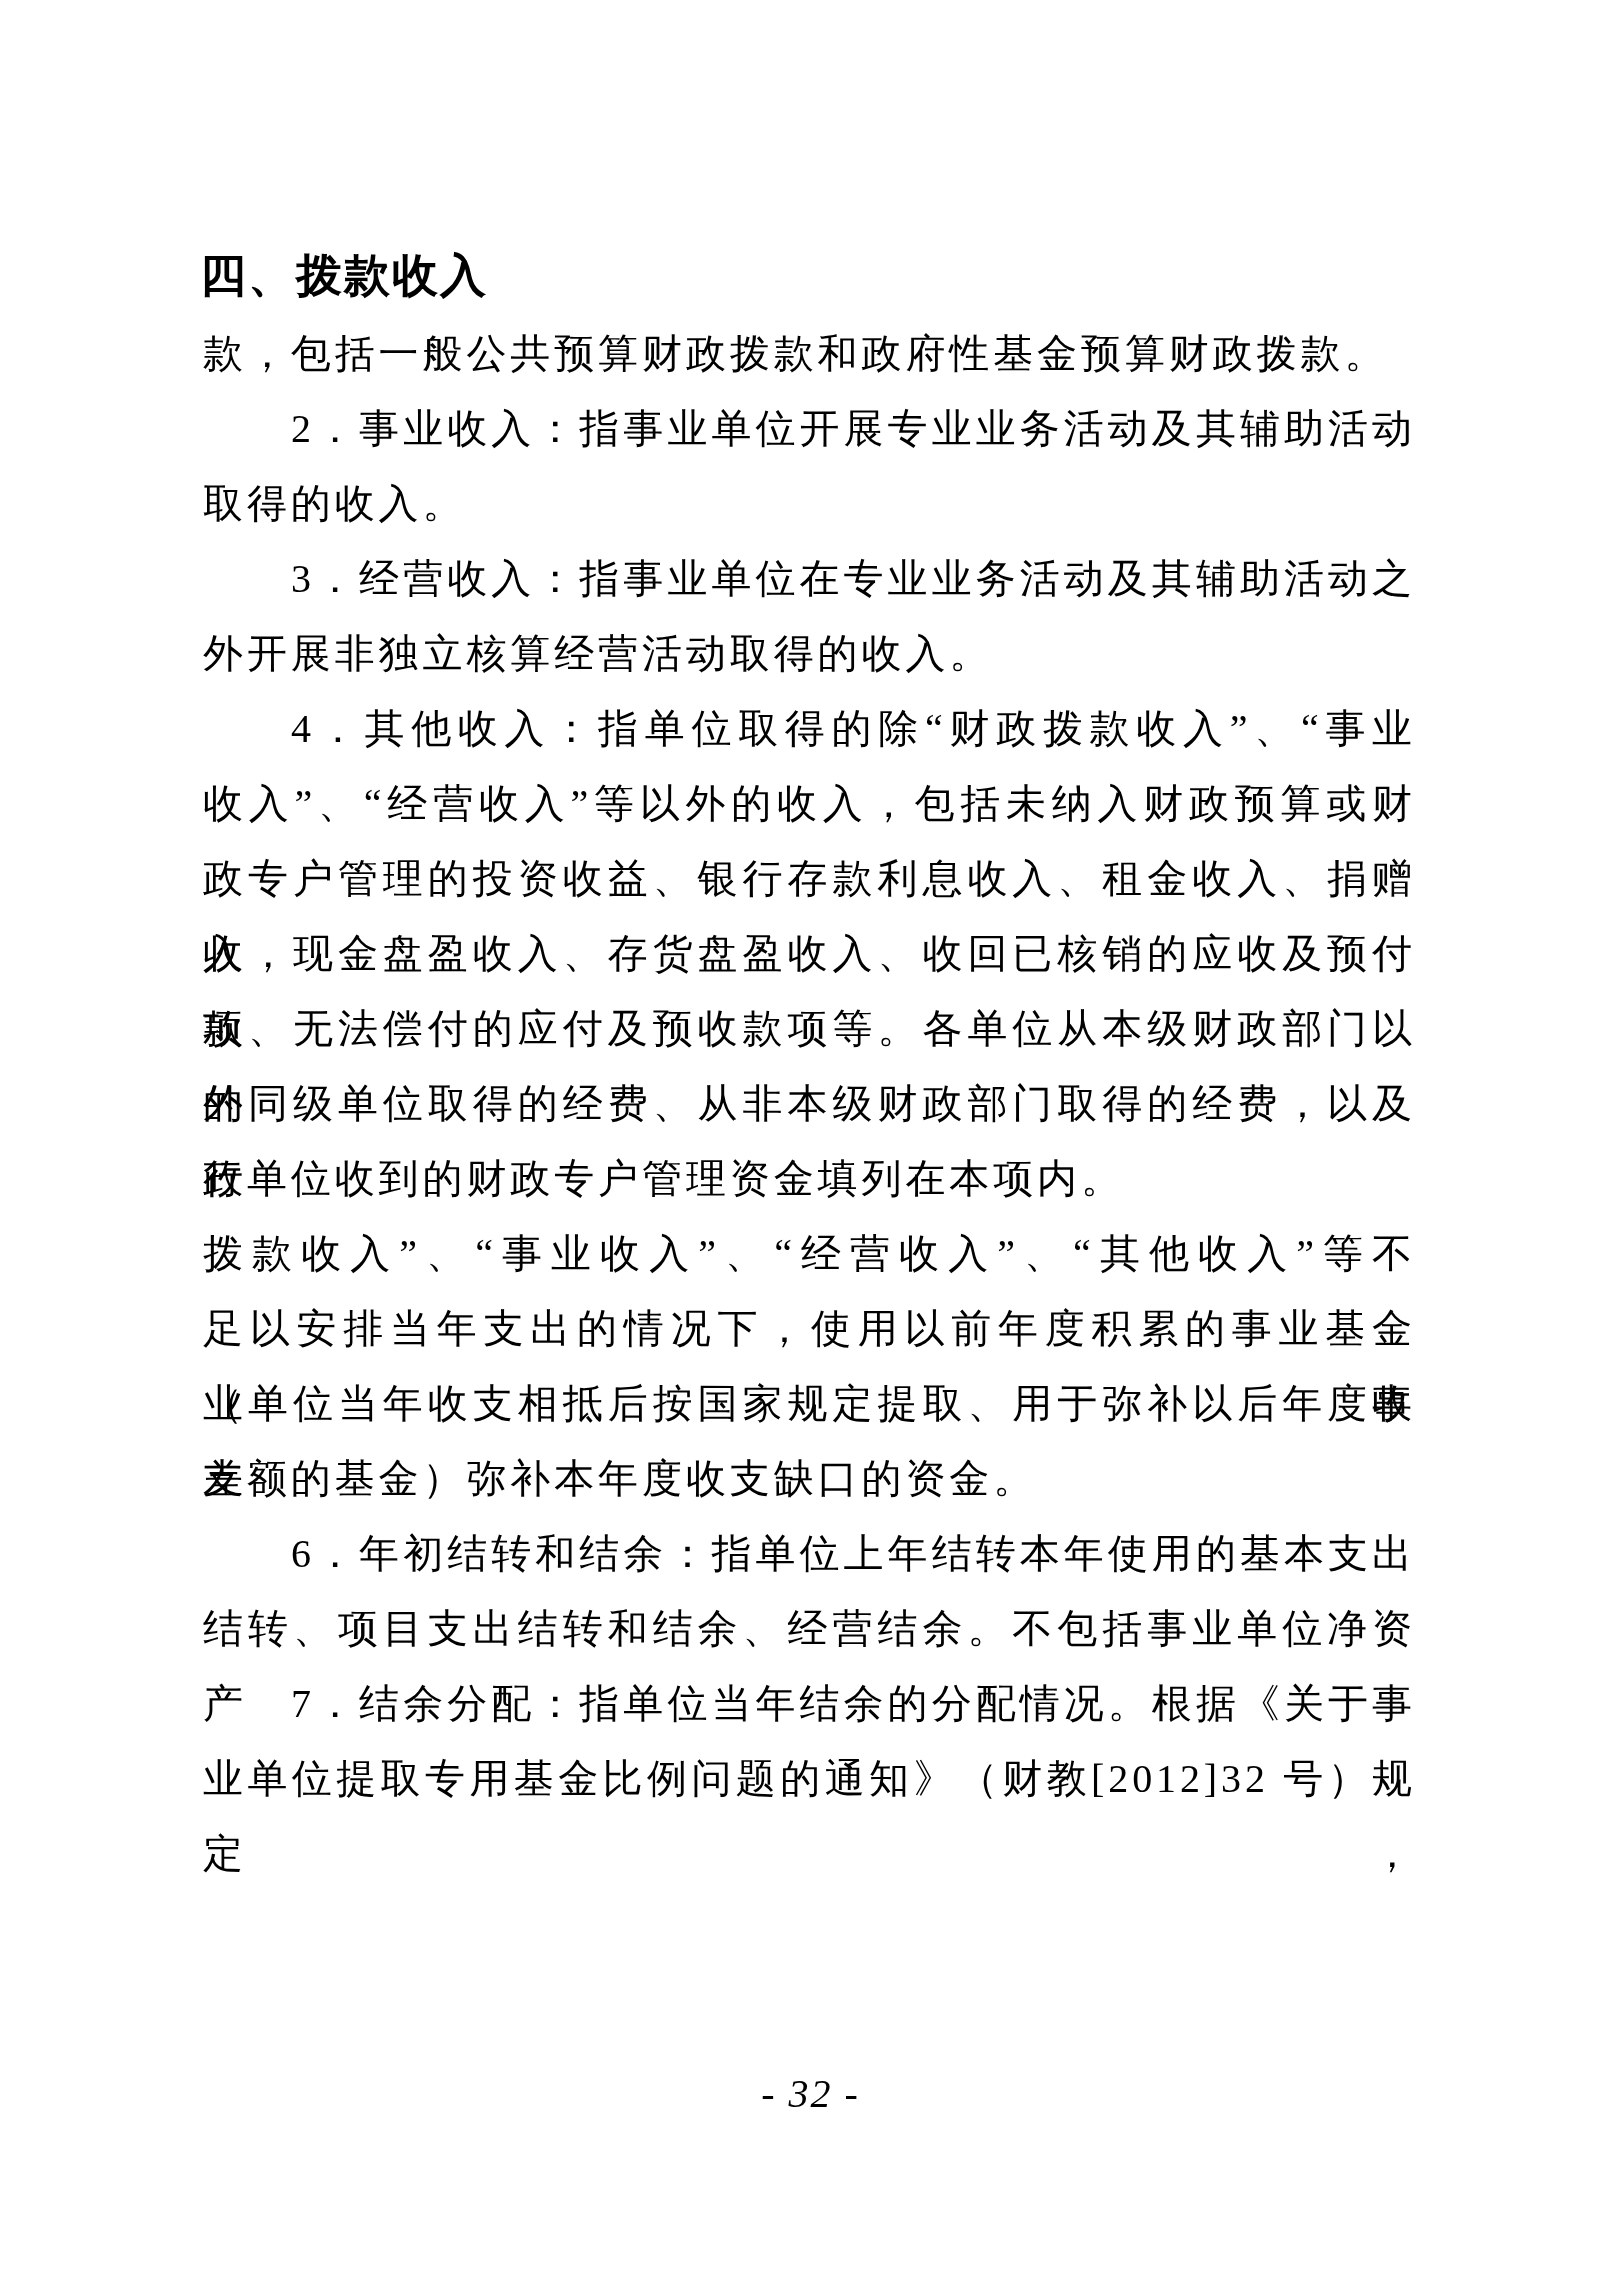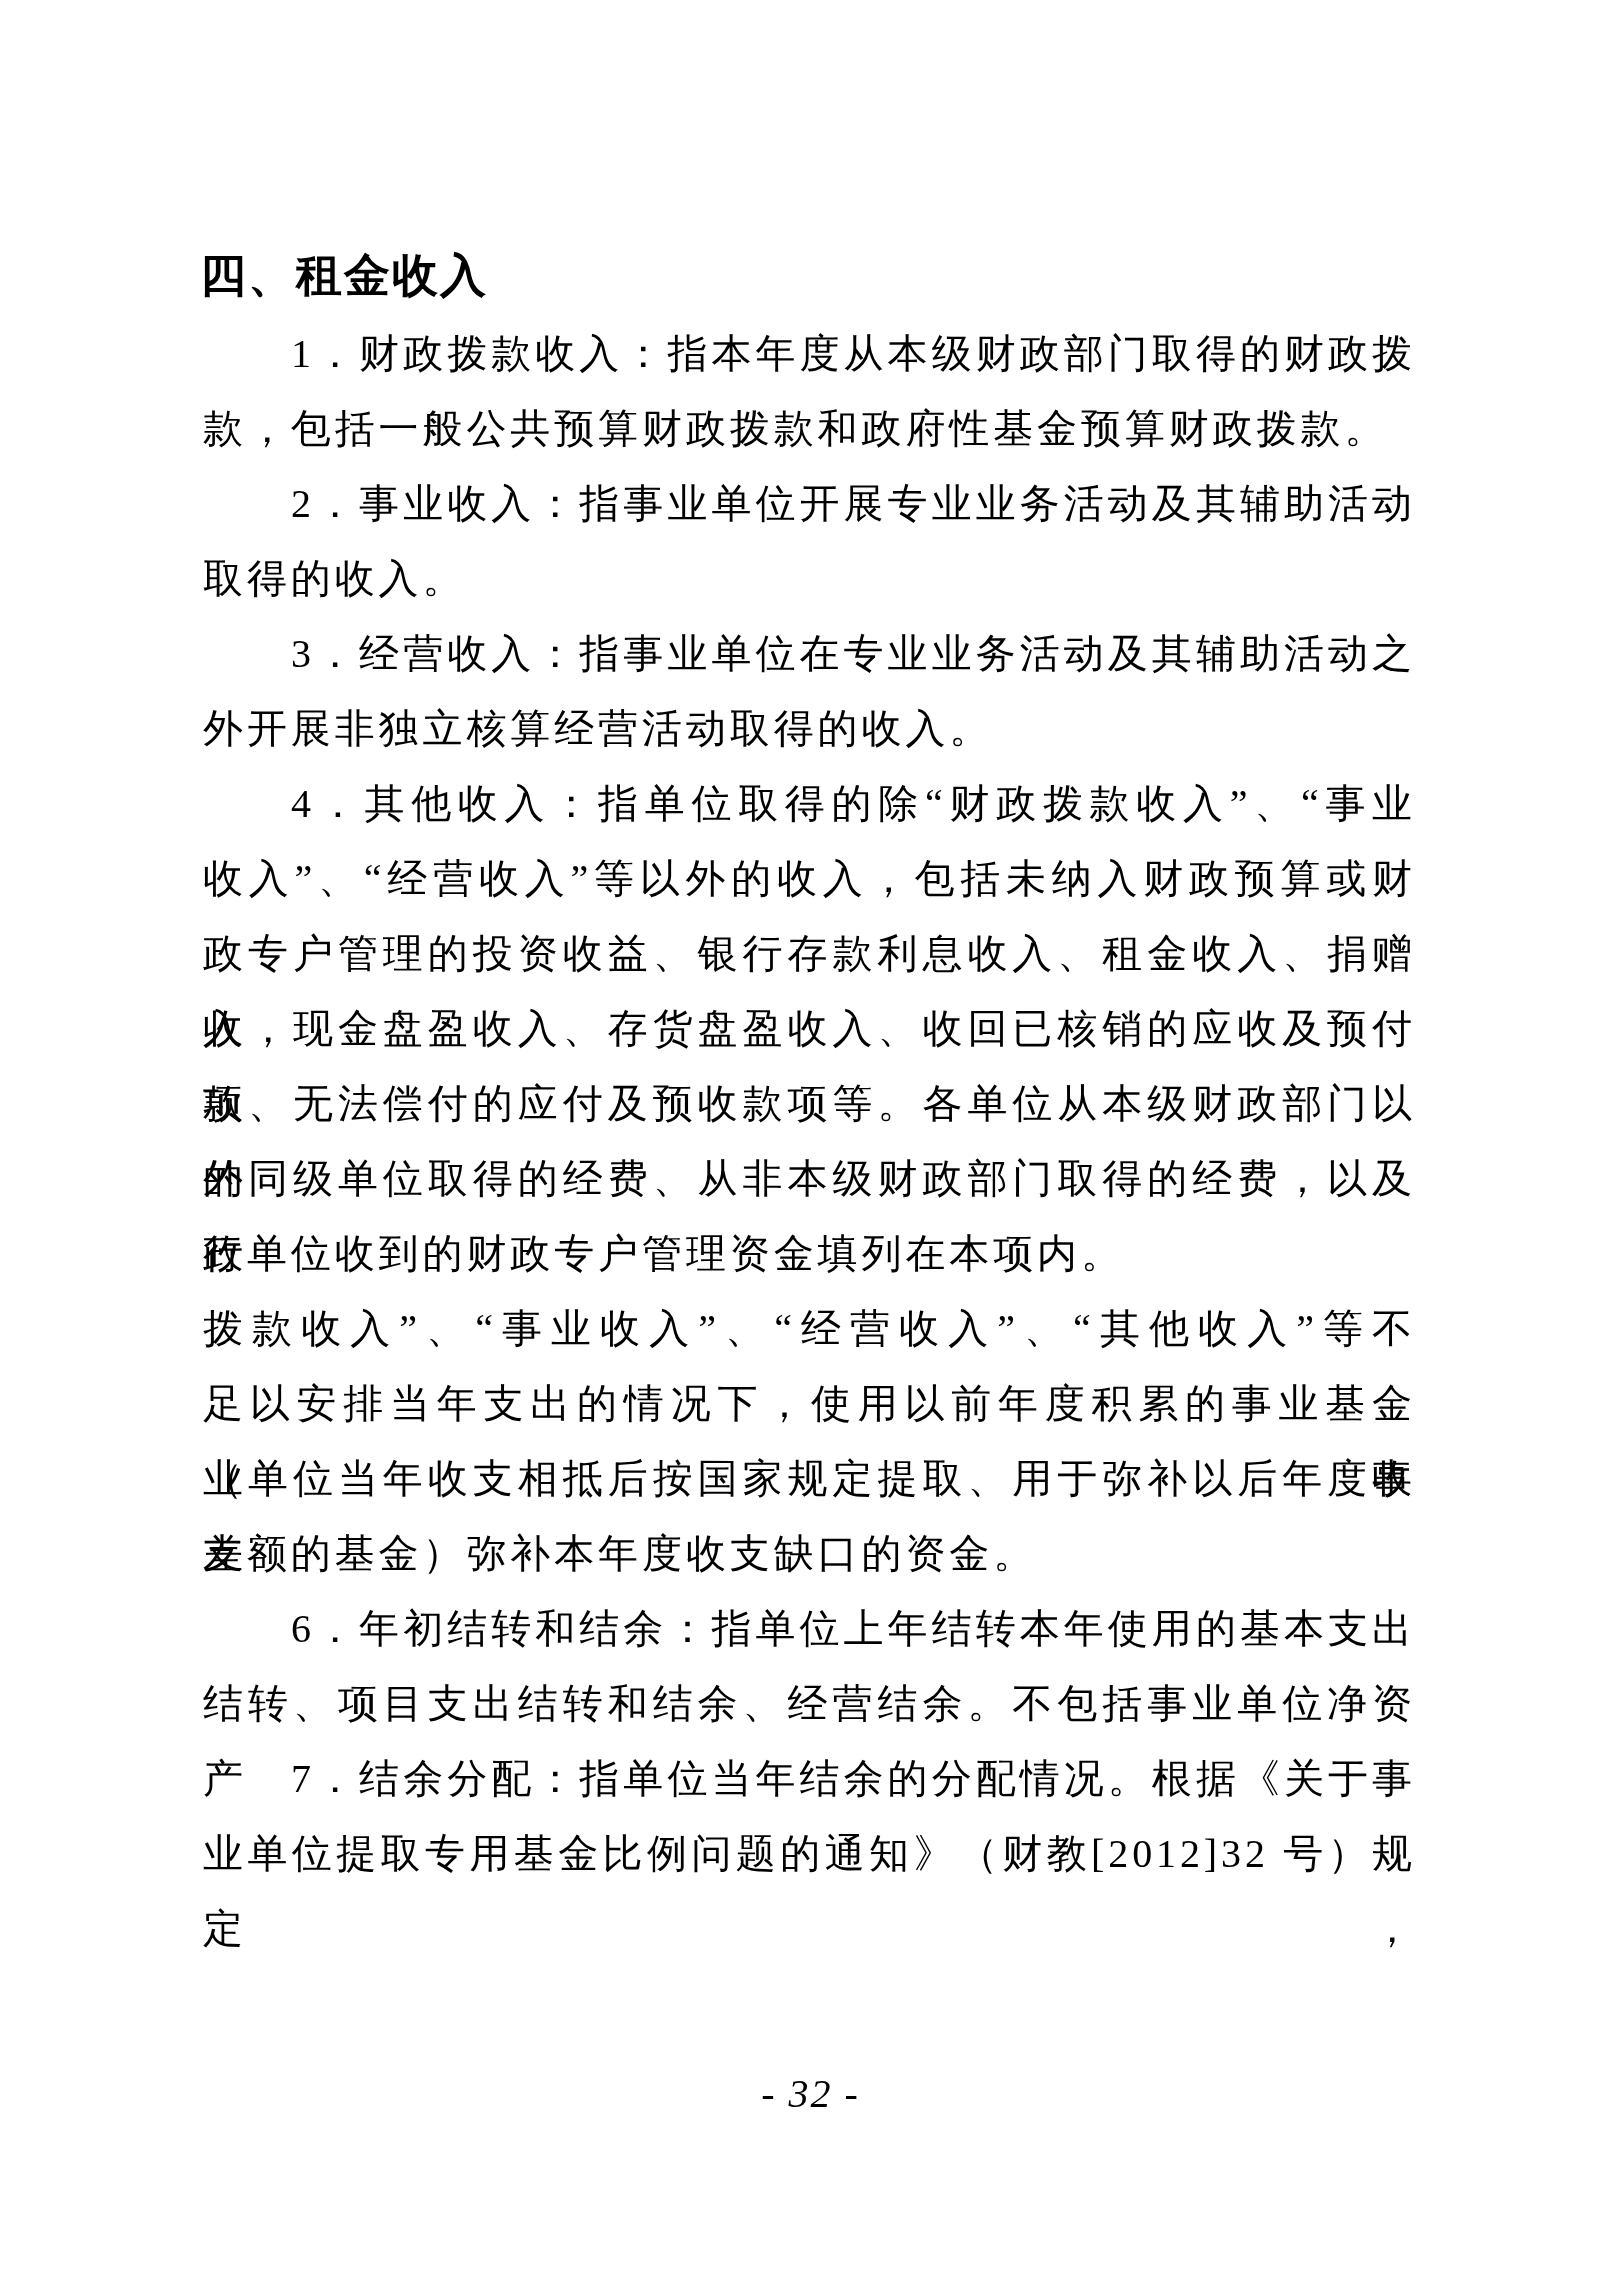--- a/index.html
+++ b/index.html
@@ -58,24 +58,23 @@
     text-align: center;
     font-size: 40px;
     letter-spacing: 2px;
     font-style: italic;
   }
 </style>
 </head>
 <body>
 
 <div class="page">
-  <h1 class="heading">四、租金收入</h1>
+  <h1 class="heading">四、拨款收入</h1>
 
   <div class="body-text">
-      <div class="line indent justify">1．财政拨款收入：指本年度从本级财政部门取得的财政拨</div>
       <div class="line">款，包括一般公共预算财政拨款和政府性基金预算财政拨款。</div>
       <div class="line indent justify">2．事业收入：指事业单位开展专业业务活动及其辅助活动</div>
       <div class="line">取得的收入。</div>
       <div class="line indent justify">3．经营收入：指事业单位在专业业务活动及其辅助活动之</div>
       <div class="line">外开展非独立核算经营活动取得的收入。</div>
       <div class="line indent justify">4．其他收入：指单位取得的除“财政拨款收入”、“事业</div>
       <div class="line justify">收入”、“经营收入”等以外的收入，包括未纳入财政预算或财</div>
       <div class="line justify">政专户管理的投资收益、银行存款利息收入、租金收入、捐赠收</div>
       <div class="line justify">入，现金盘盈收入、存货盘盈收入、收回已核销的应收及预付款</div>
       <div class="line justify">项、无法偿付的应付及预收款项等。各单位从本级财政部门以外</div>

